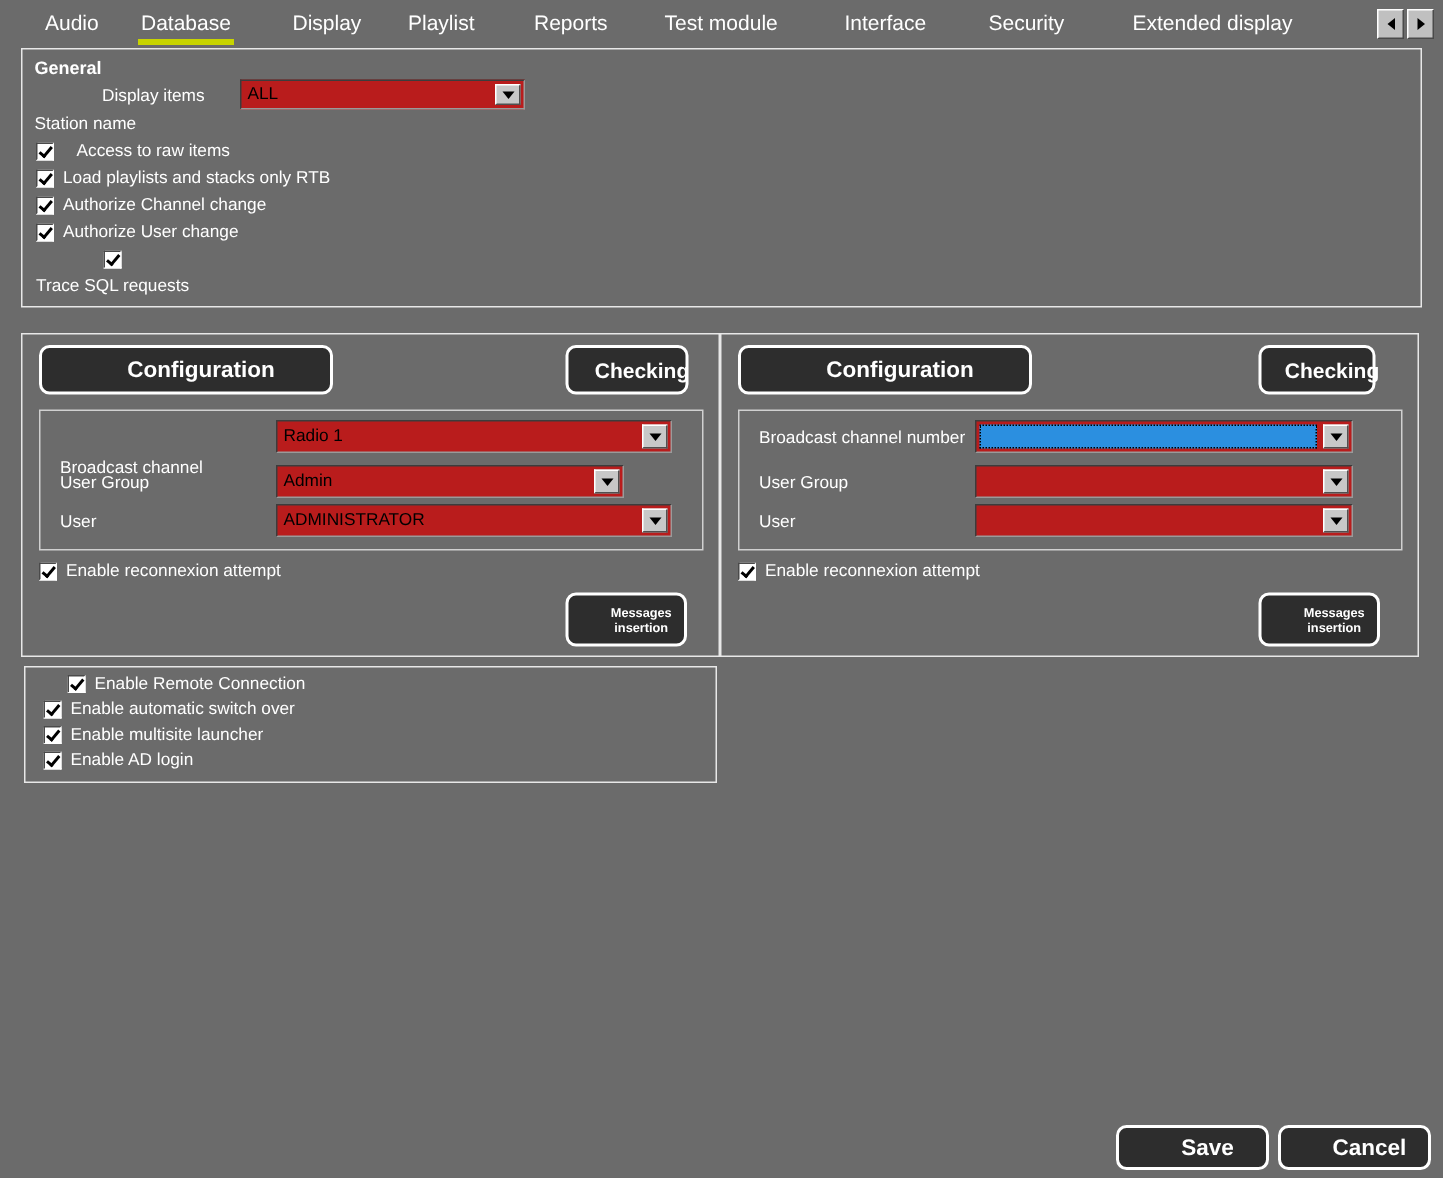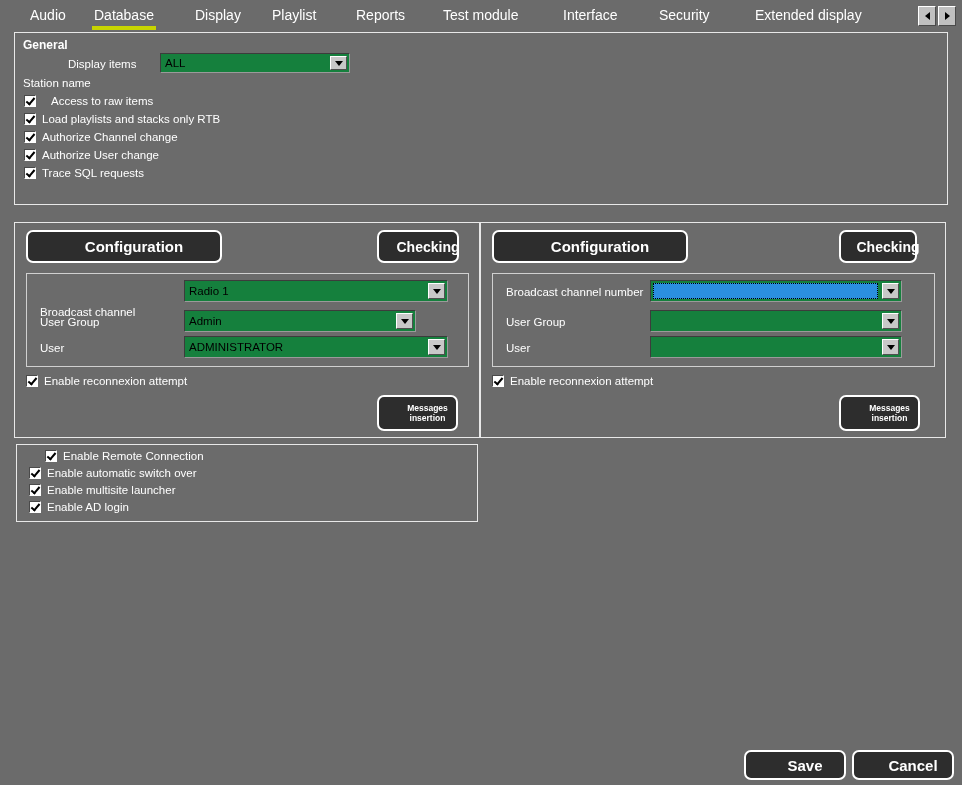--- a/index.html
+++ b/index.html
@@ -95,21 +95,21 @@
     color: #000000;
     font-size: 11.5px;
     line-height: 1;
     display: flex;
     align-items: center;
     padding-left: 4px;
     overflow: hidden;
   }
   .combo {
     position: absolute;
-    background: #15803d;
+    background: #b91c1c;
     border: 1px solid #9a9a9a;
     border-top-color: #3c3c3c;
     border-left-color: #3c3c3c;
     box-sizing: border-box;
     display: flex;
     align-items: center;
   }
   .combo .cval {
     flex: 1 1 auto;
     color: #000000;
@@ -243,21 +243,21 @@
     <span class="lbl">Load playlists and stacks only RTB</span>
   </div>
   <div class="chk" style="left:9px; top:98px;">
     <span class="box"></span>
     <span class="lbl">Authorize Channel change</span>
   </div>
   <div class="chk" style="left:9px; top:116px;">
     <span class="box"></span>
     <span class="lbl">Authorize User change</span>
   </div>
-  <div class="chk" style="left:9px; top:134px;">
+  <div class="chk" style="left:9px; top:134px;flex-direction:column;">
     <span class="box"></span>
     <span class="lbl">Trace SQL requests</span>
   </div>
 </div>
 
 <div class="panel" style="left:14px; top:222px; width:466px; height:216px;">
 
   <div class="dbtn" style="left:11px; top:7px; width:196px; height:33px; font-size:15px;">Configuration</div>
   <div class="dbtn" style="left:362px; top:7px; width:82px; height:33px; font-size:14px;">Checking</div>
 

